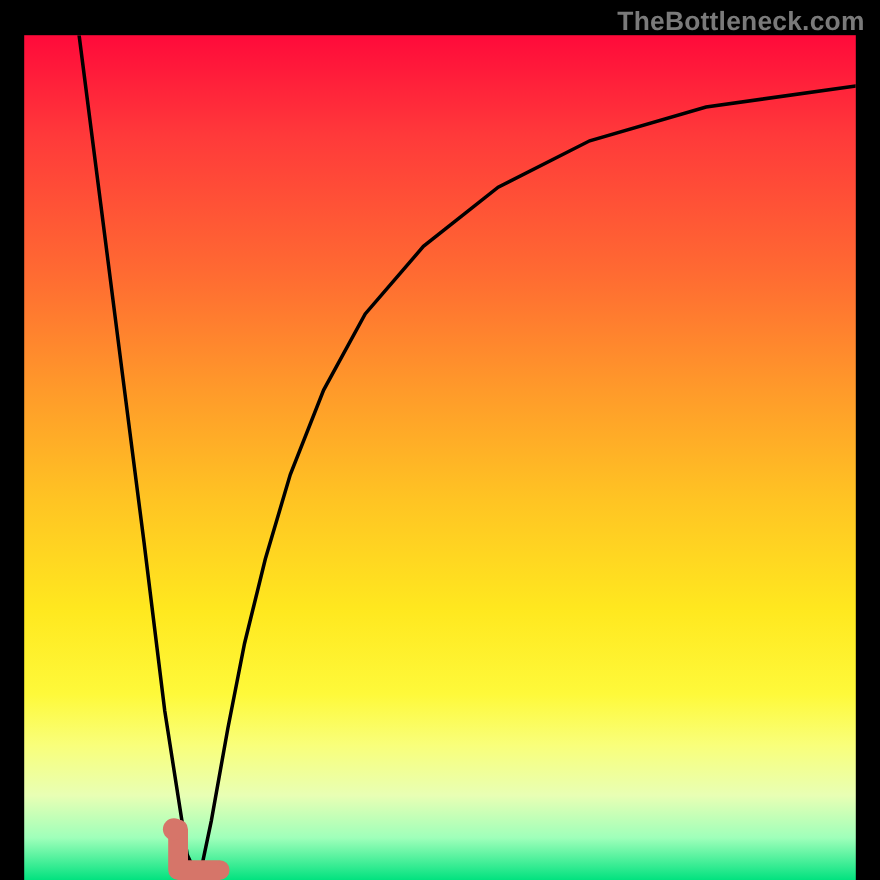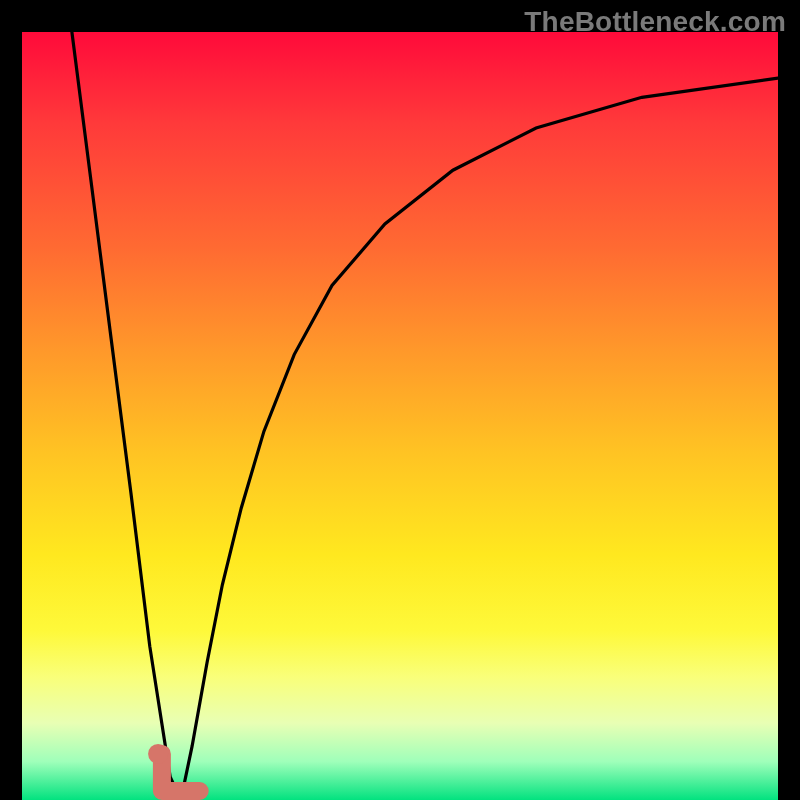--- a/index.html
+++ b/index.html
@@ -30,21 +30,21 @@
       #e8ffb4 90%,
       #9fffba 95%,
       #02e27f 100%
     );
     overflow: hidden;
   }
   .watermark {
     position: absolute;
     top: 6px;
     right: 14px;
-    font-size: 28px;
+    font-size: 24px;
     font-weight: 600;
     color: #7a7a7a;
     letter-spacing: 0.2px;
   }
   svg {
     position: absolute;
     left: 0;
     top: 0;
   }
 </style>

